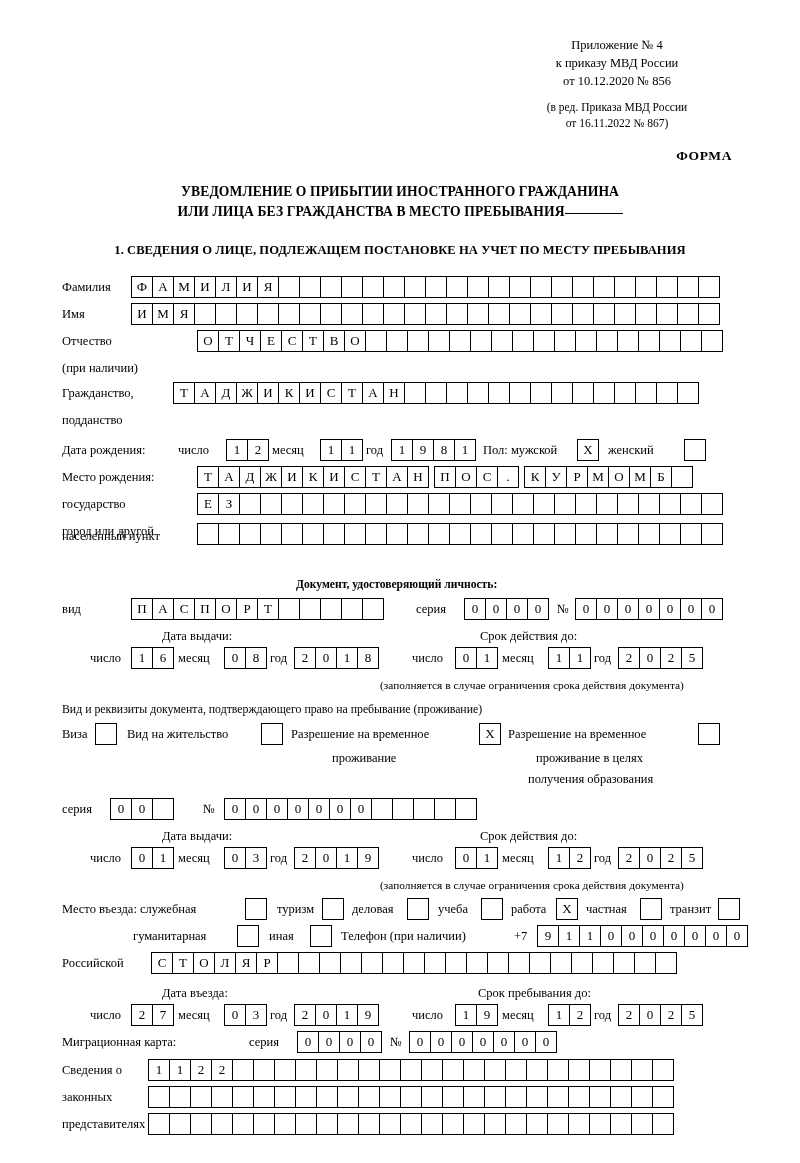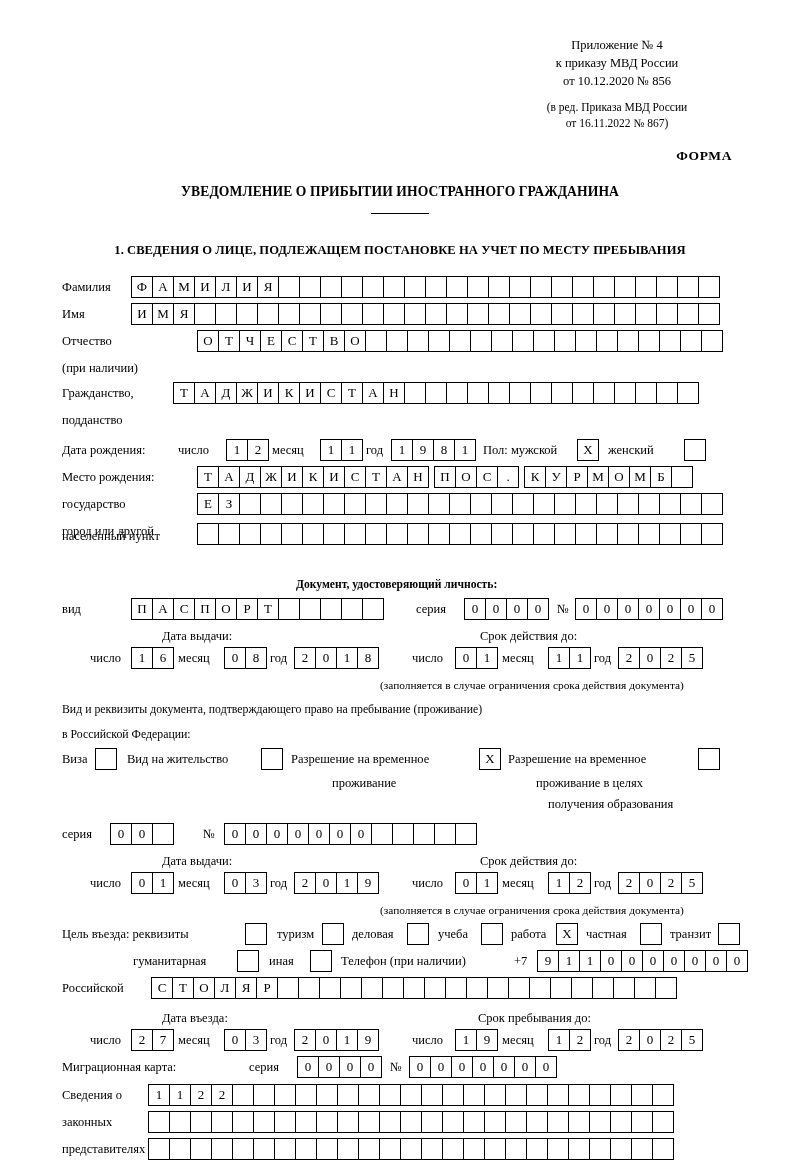--- a/index.html
+++ b/index.html
@@ -121,21 +121,21 @@
     <div>Приложение № 4</div>
     <div>к приказу МВД России</div>
     <div>от 10.12.2020 № 856</div>
     <div class="small">(в ред. Приказа МВД России</div>
     <div class="small" style="margin-top:0">от 16.11.2022 № 867)</div>
   </div>
   <div class="form-word">ФОРМА</div>
 
   <div class="title">
     <div>УВЕДОМЛЕНИЕ О ПРИБЫТИИ ИНОСТРАННОГО ГРАЖДАНИНА</div>
-    <div><span class="underline-blank"></span></div>
+    <div><span>ИЛИ ЛИЦА БЕЗ ГРАЖДАНСТВА В МЕСТО ПРЕБЫВАНИЯ</span><span class="underline-blank"></span></div>
   </div>
 
   <div class="section-title">1. СВЕДЕНИЯ О ЛИЦЕ, ПОДЛЕЖАЩЕМ ПОСТАНОВКЕ НА УЧЕТ ПО МЕСТУ ПРЕБЫВАНИЯ</div>
 
   <div class="form-body">
 
     <div class="row">
       <span class="lbl" style="left:62px;">Фамилия</span>
       <span class="boxes" style="left:131px;" id="bx-surname">
           <span class="bx">Ф</span>
@@ -470,23 +470,20 @@
           <span class="bx">5</span>
         </span>
     </div>
     <div class="row" style="height:24px;">
       <span class="lbl" style="left:380px; font-size:11.4px;">(заполняется в случае ограничения срока действия документа)</span>
     </div>
 
     <div class="row" style="height:25px;">
       <span class="lbl" style="left:62px; font-size:11.8px;">Вид и реквизиты документа, подтверждающего право на пребывание (проживание)</span>
     </div>
-    <div class="row" style="height:25px;">
-      <span class="lbl" style="left:62px; font-size:11.8px;">в Российской Федерации:</span>
-    </div>
 
     <div class="row" style="height:24px;">
       <span class="lbl" style="left:62px;">Виза</span>
       <span class="boxes" style="left:95px;" id="bx-visa">
           <span class="bx"></span>
         </span>
       <span class="lbl" style="left:127px;">Вид на жительство</span>
       <span class="boxes" style="left:261px;" id="bx-resid">
           <span class="bx"></span>
         </span>
@@ -497,21 +494,21 @@
       <span class="lbl" style="left:508px;">Разрешение на временное</span>
       <span class="boxes" style="left:698px;" id="bx-edu">
           <span class="bx"></span>
         </span>
     </div>
     <div class="row" style="height:21px;">
       <span class="lbl" style="left:332px;">проживание</span>
       <span class="lbl" style="left:536px;">проживание в целях</span>
     </div>
     <div class="row" style="height:30px;">
-      <span class="lbl" style="left:548px;">получения образования</span>
+      <span class="lbl" style="left:528px;">получения образования</span>
     </div>
 
     <div class="row">
       <span class="lbl" style="left:62px;">серия</span>
       <span class="boxes" style="left:110px;" id="bx-permseries">
           <span class="bx">0</span>
           <span class="bx">0</span>
           <span class="bx"></span>
         </span>
       <span class="lbl" style="left:203px;">№</span>
@@ -569,21 +566,21 @@
           <span class="bx">0</span>
           <span class="bx">2</span>
           <span class="bx">5</span>
         </span>
     </div>
     <div class="row" style="height:24px;">
       <span class="lbl" style="left:380px; font-size:11.4px;">(заполняется в случае ограничения срока действия документа)</span>
     </div>
 
     <div class="row">
-      <span class="lbl" style="left:62px;">Цель въезда: реквизиты</span>
+      <span class="lbl" style="left:62px;">Место въезда: служебная</span>
       <span class="boxes" style="left:245px;" id="bx-p1">
           <span class="bx"></span>
         </span>
       <span class="lbl" style="left:277px;">туризм</span>
       <span class="boxes" style="left:322px;" id="bx-p2">
           <span class="bx"></span>
         </span>
       <span class="lbl" style="left:352px;">деловая</span>
       <span class="boxes" style="left:407px;" id="bx-p3">
           <span class="bx"></span>

